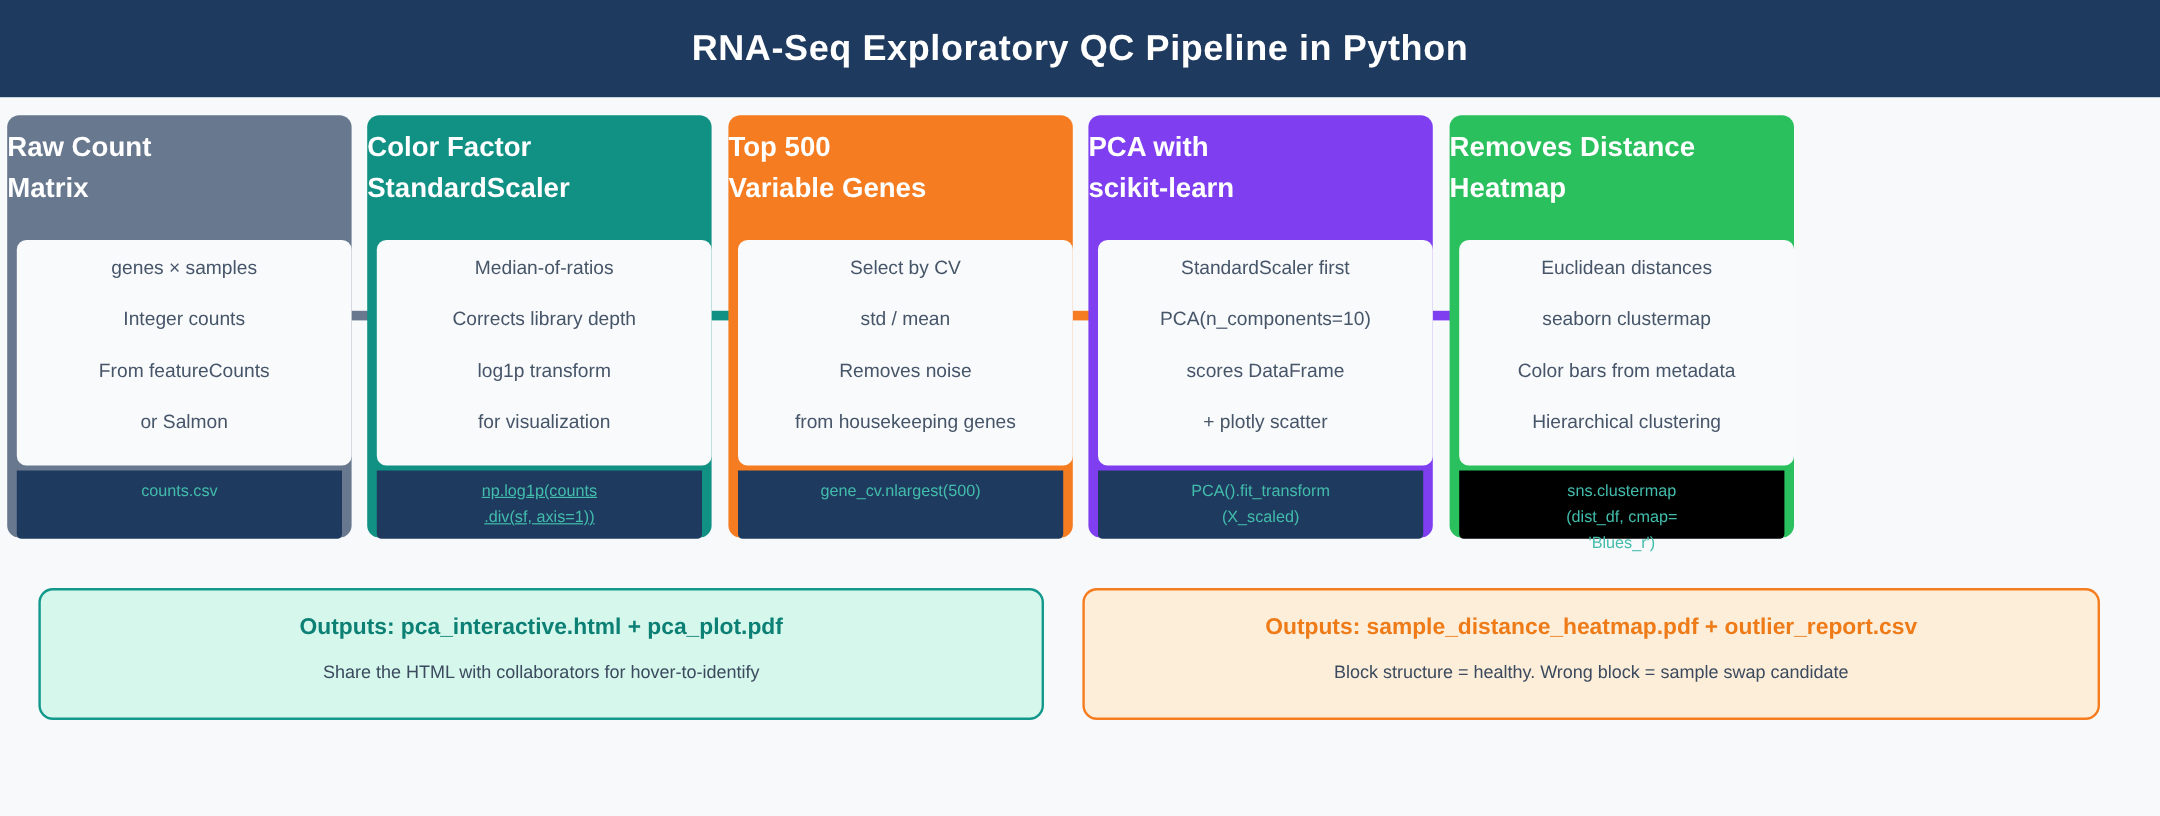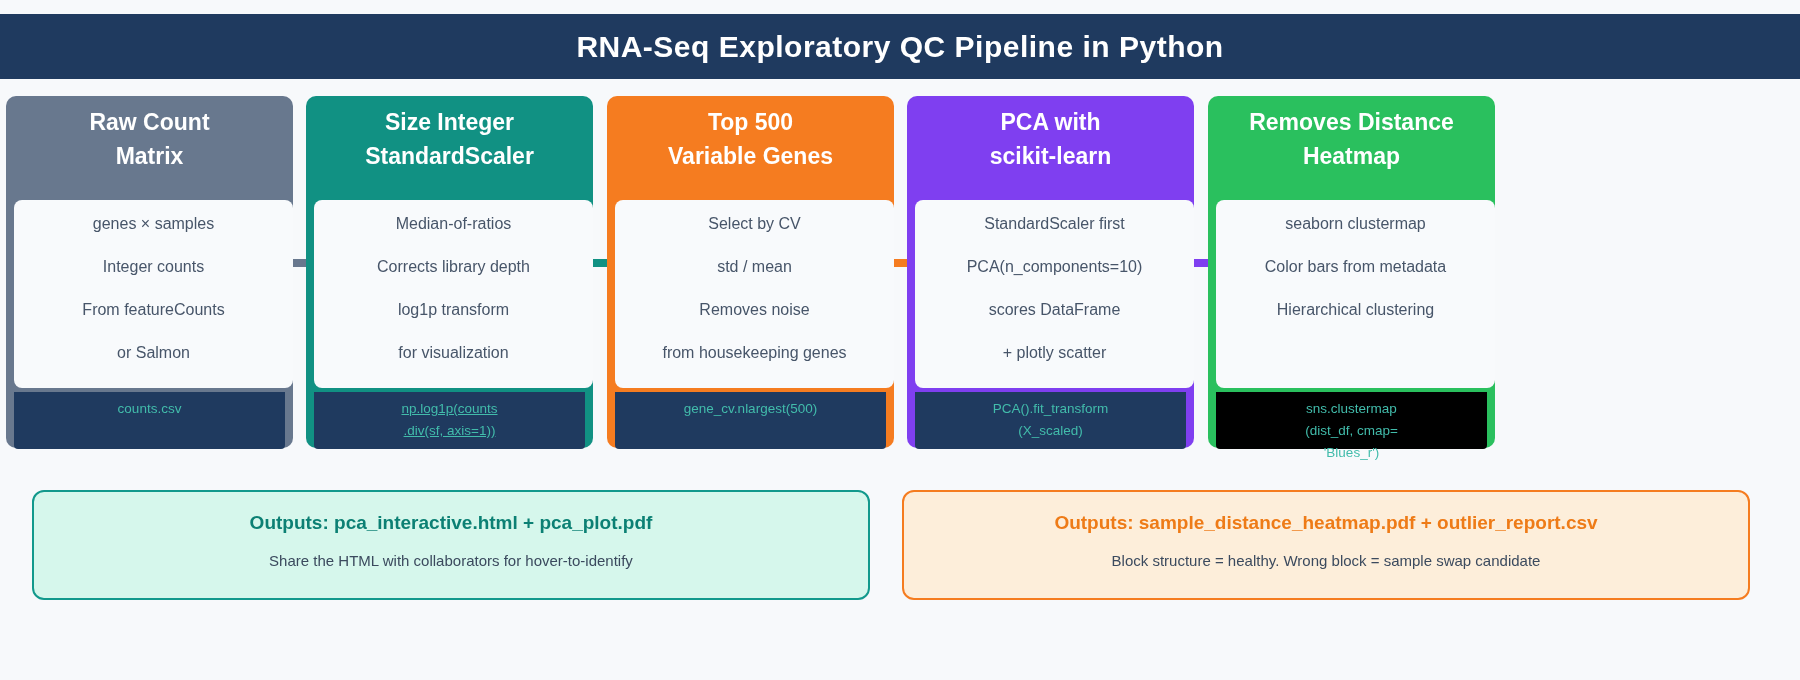--- a/index.html
+++ b/index.html
@@ -4,39 +4,39 @@
 <style>
   html,body{margin:0;padding:0;}
   body{
     width:1800px;height:680px;position:relative;overflow:hidden;
     background:#f7f9fb;
     font-family:"Liberation Sans","DejaVu Sans",sans-serif;
   }
 
   
   .header-bar{
-    position:absolute;top:14px;left:0;width:1800px;height:65px;
+    position:absolute;top:0;left:0;width:1800px;height:81px;
     background:#1f3a5f;display:flex;align-items:center;justify-content:center;
   }
   .header-bar h1{
     margin:0;color:#ffffff;font-size:30px;font-weight:800;letter-spacing:.5px;
   }
 
   
   .card{
     position:absolute;top:96px;width:287px;height:352px;
     border-radius:10px;
   }
   .card-1{left:6px;}   .card-2{left:306px;}  .card-3{left:607px;}
   .card-4{left:907px;} .card-5{left:1208px;}
 
   .card-title{
     position:absolute;top:0;left:0;right:0;height:104px;
     padding-top:9px;box-sizing:border-box;
-    text-align:center;color:#ffffff;font-size:23px;font-weight:800;line-height:34px;
+    text-align:left;color:#ffffff;font-size:23px;font-weight:800;line-height:34px;
   }
   .card-body{
     position:absolute;top:104px;left:8px;right:0;height:188px;
     background:#f8fafc;border-radius:8px;
     display:flex;flex-direction:column;justify-content:flex-start;
     padding-top:2px;box-sizing:border-box;
   }
   .body-line{
     height:43px;display:flex;align-items:center;justify-content:center;
     color:#475569;font-size:16px;
@@ -94,21 +94,21 @@
     <div class="body-line">From featureCounts</div>
     <div class="body-line">or Salmon</div>
   </div>
   <div class="card-code" style="background-color: rgb(31, 58, 95);">
     <span class="code-line">counts.csv</span>
   </div>
 </div>
 
 <div class="card card-2" style="background-color: rgb(17, 145, 131);">
   <div class="card-title">
-    <span>Size Integer</span><br>
+    <span>Color Factor</span><br>
     <span>StandardScaler</span>
   </div>
   <div class="card-body">
     <div class="body-line">Median-of-ratios</div>
     <div class="body-line">Corrects library depth</div>
     <div class="body-line">log1p transform</div>
     <div class="body-line">for visualization</div>
   </div>
   <div class="card-code" style="background-color: rgb(31, 58, 95); text-decoration: underline;">
     <span class="code-line">np.log1p(counts</span>
@@ -148,20 +148,21 @@
     <span class="code-line">(X_scaled)</span>
   </div>
 </div>
 
 <div class="card card-5" style="background-color: rgb(42, 192, 94);">
   <div class="card-title">
     <span>Removes Distance</span><br>
     <span>Heatmap</span>
   </div>
   <div class="card-body">
+    <div class="body-line">Euclidean distances</div>
     <div class="body-line">seaborn clustermap</div>
     <div class="body-line">Color bars from metadata</div>
     <div class="body-line">Hierarchical clustering</div>
   </div>
   <div class="card-code" style="background-color: #000000;">
     <span class="code-line">sns.clustermap</span>
     <span class="code-line">(dist_df, cmap=</span>
     <span class="code-line">'Blues_r')</span>
   </div>
 </div>

